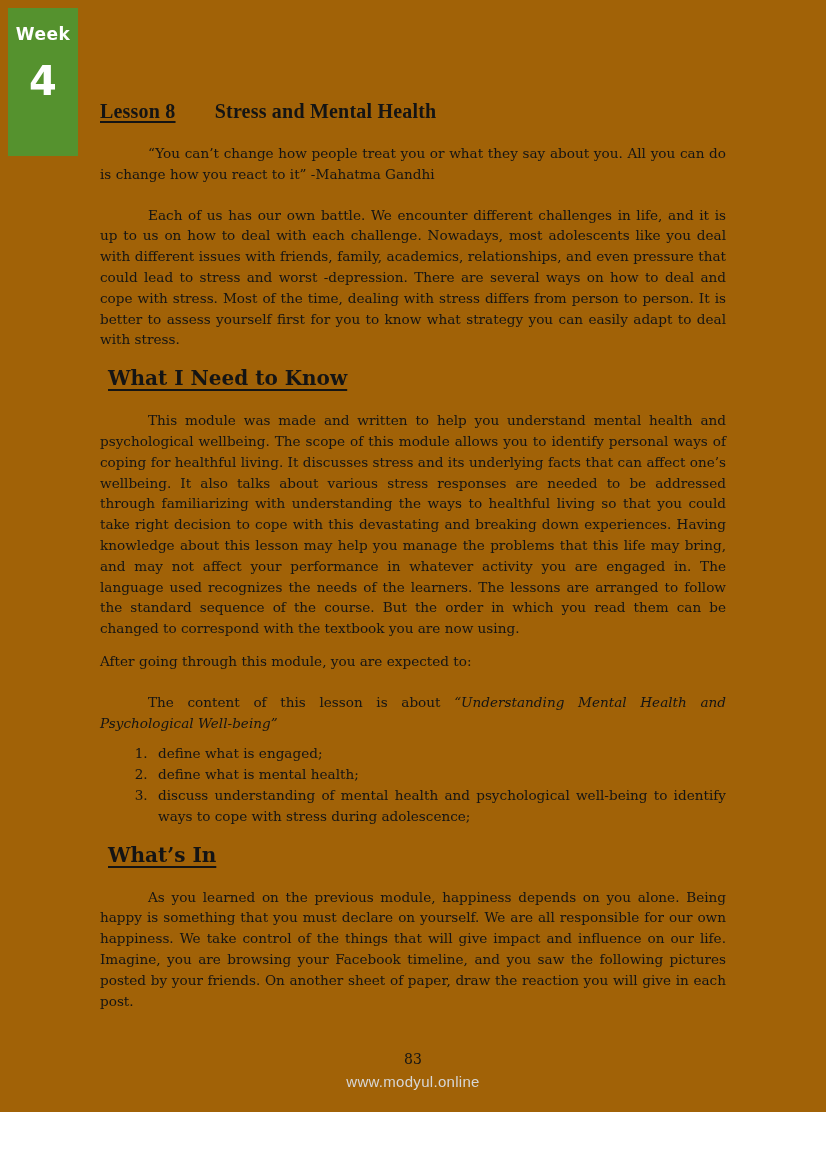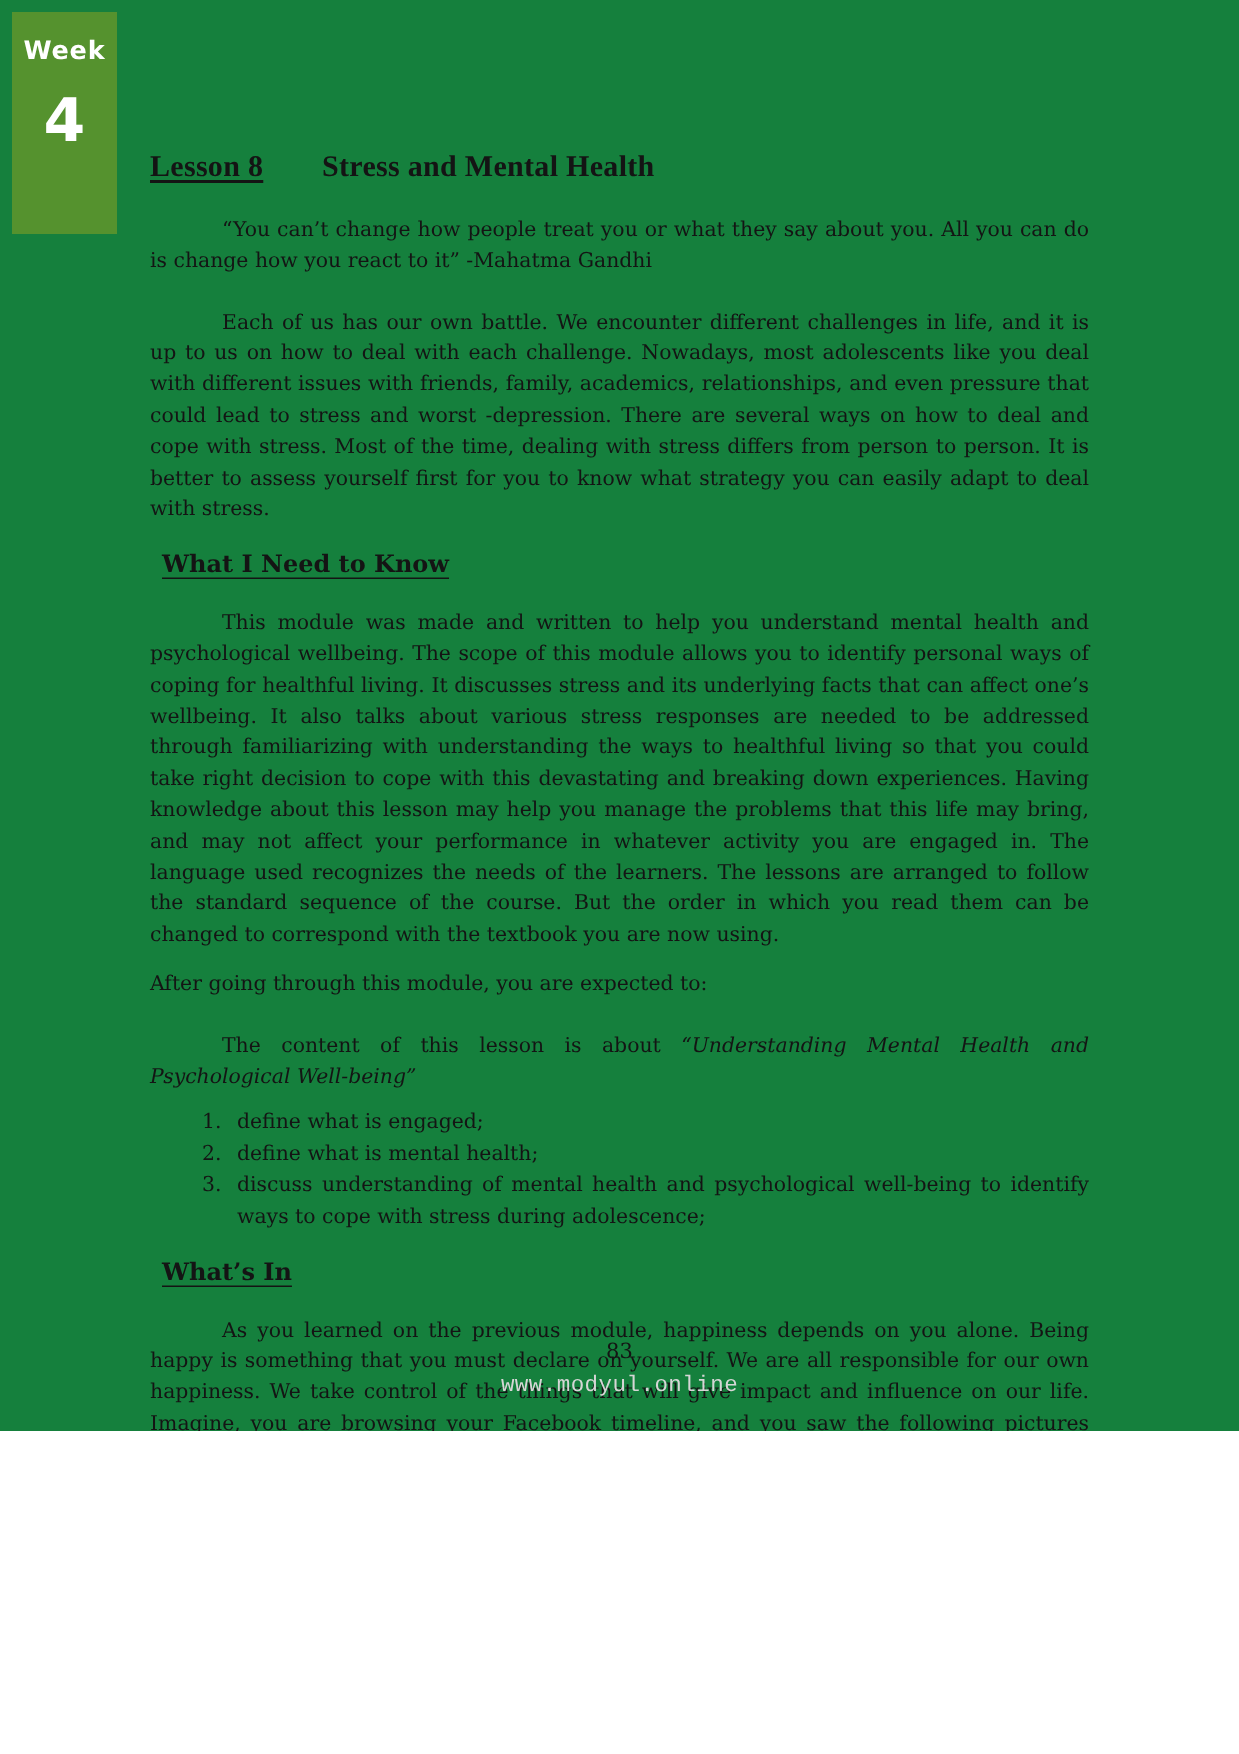--- a/index.html
+++ b/index.html
@@ -5,22 +5,22 @@
   * { margin: 0; padding: 0; box-sizing: border-box; }
   html, body { width: 826px; height: 1169px; }
   body {
     background: #ffffff;
     font-family: "DejaVu Serif", serif;
     color: #141414;
   }
   .page {
     position: relative;
     width: 826px;
-    height: 954px;
-    background: #15803d;
+    height: 1112px;
+    background: #a16207;
     overflow: hidden;
   }
 
   
   .week-badge {
     position: absolute;
     left: 8px;
     top: 8px;
     width: 70px;
     height: 148px;
@@ -62,21 +62,21 @@
     margin-right: 34px;
   }
   .para {
     font-size: 13.6px;
     line-height: 20.8px;
     text-align: justify;
     margin-bottom: 10px;
   }
   .indent { text-indent: 48px; margin-top: 20px; }
   .section-heading {
-    font-size: 16px;
+    font-size: 20px;
     font-weight: bold;
     text-decoration: underline;
     text-underline-offset: 4px;
     padding-left: 8px;
     margin-top: 16px;
     margin-bottom: 14px;
   }
   .italic { font-style: italic; }
   .objectives-intro { margin-top: 12px; margin-bottom: 10px; }
   .objectives {
@@ -99,21 +99,21 @@
     width: 100%;
     text-align: center;
   }
   .page-number {
     font-size: 14px;
     color: #141414;
   }
   .watermark {
     font-size: 15px;
     color: #d6d6d6;
-    font-family: Liberation Mono, monospace;
+    font-family: Liberation Sans, sans-serif;
     margin-top: 6px;
     letter-spacing: 0.3px;
   }
 </style>
 </head>
 <body>
 
 <div class="page">
 
   <div class="week-badge">

